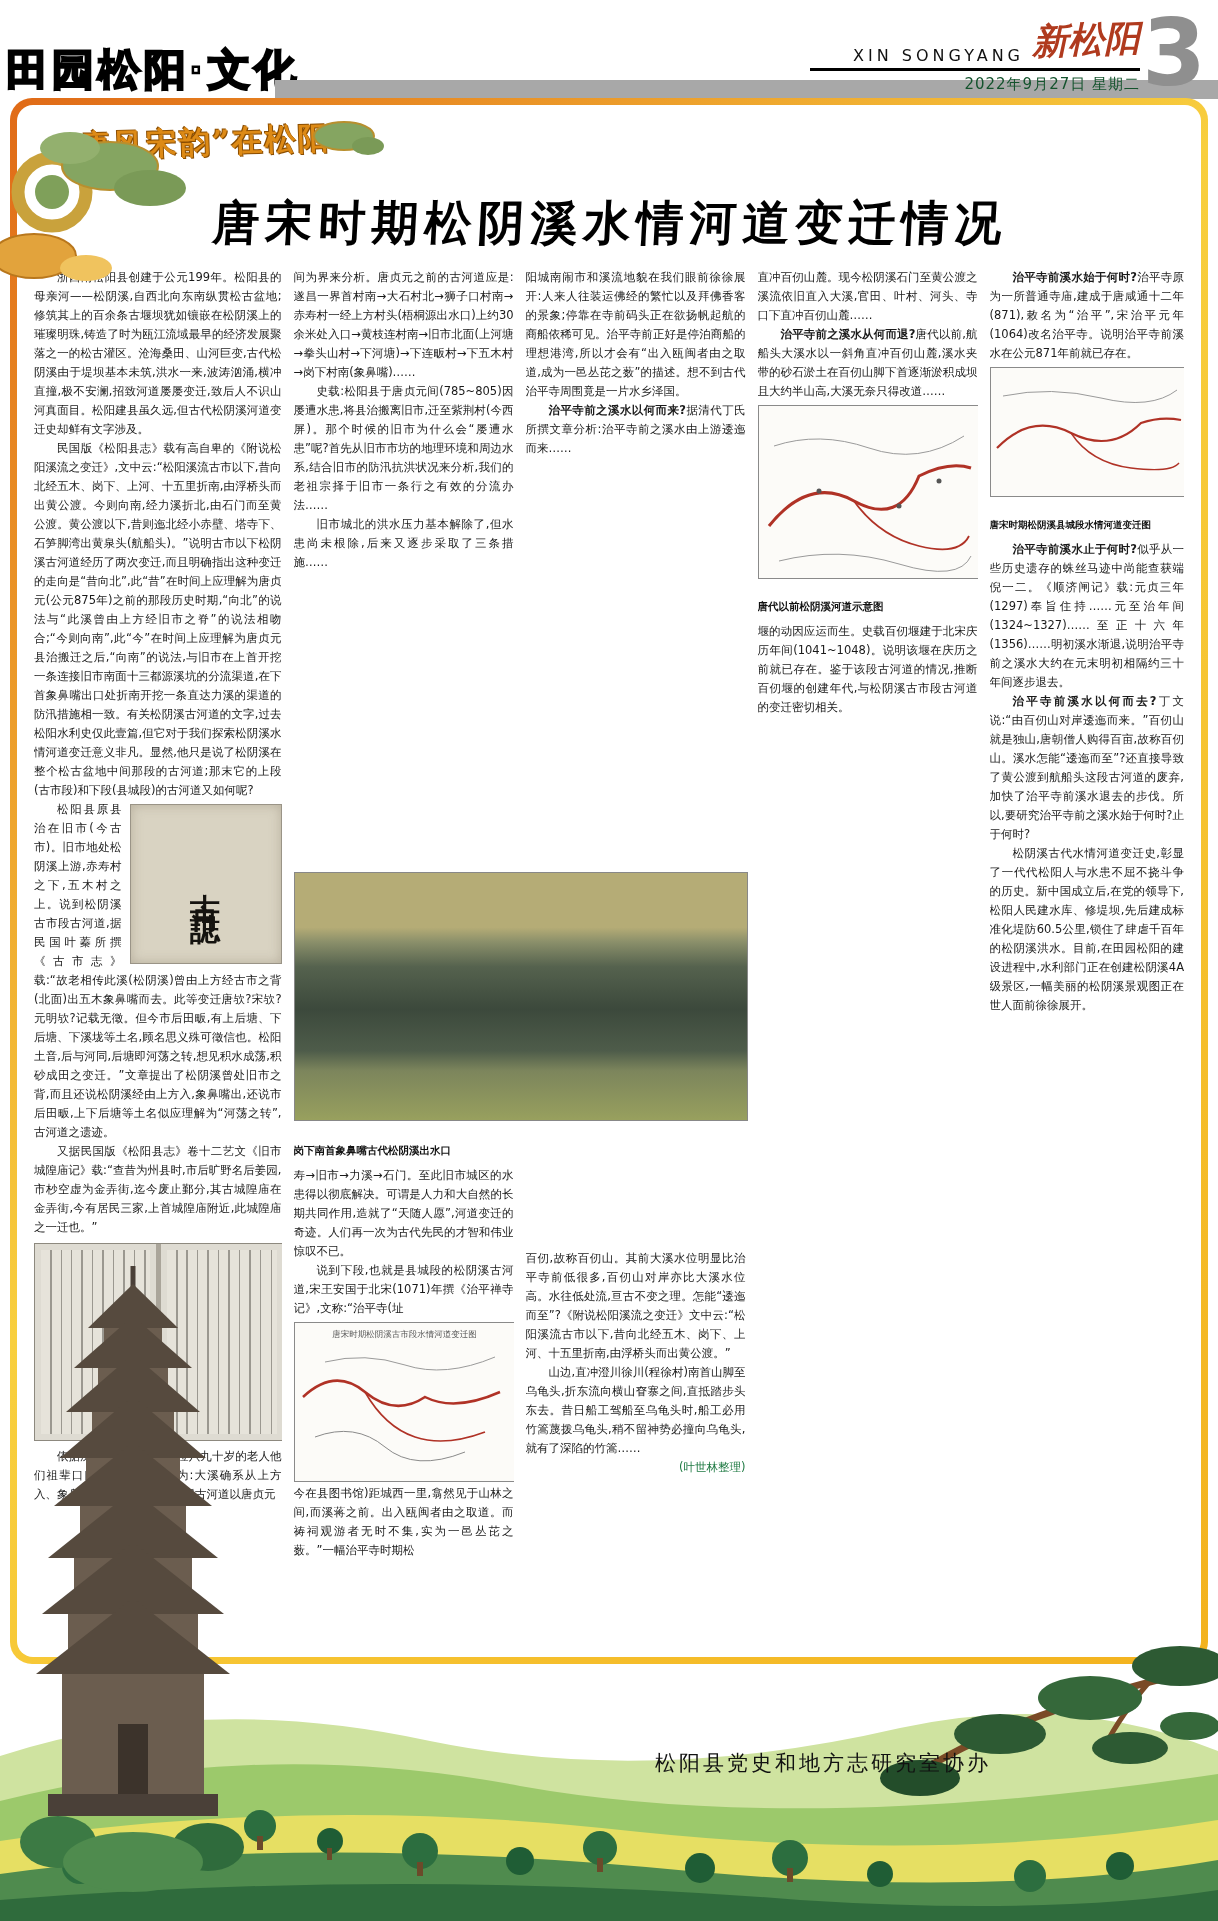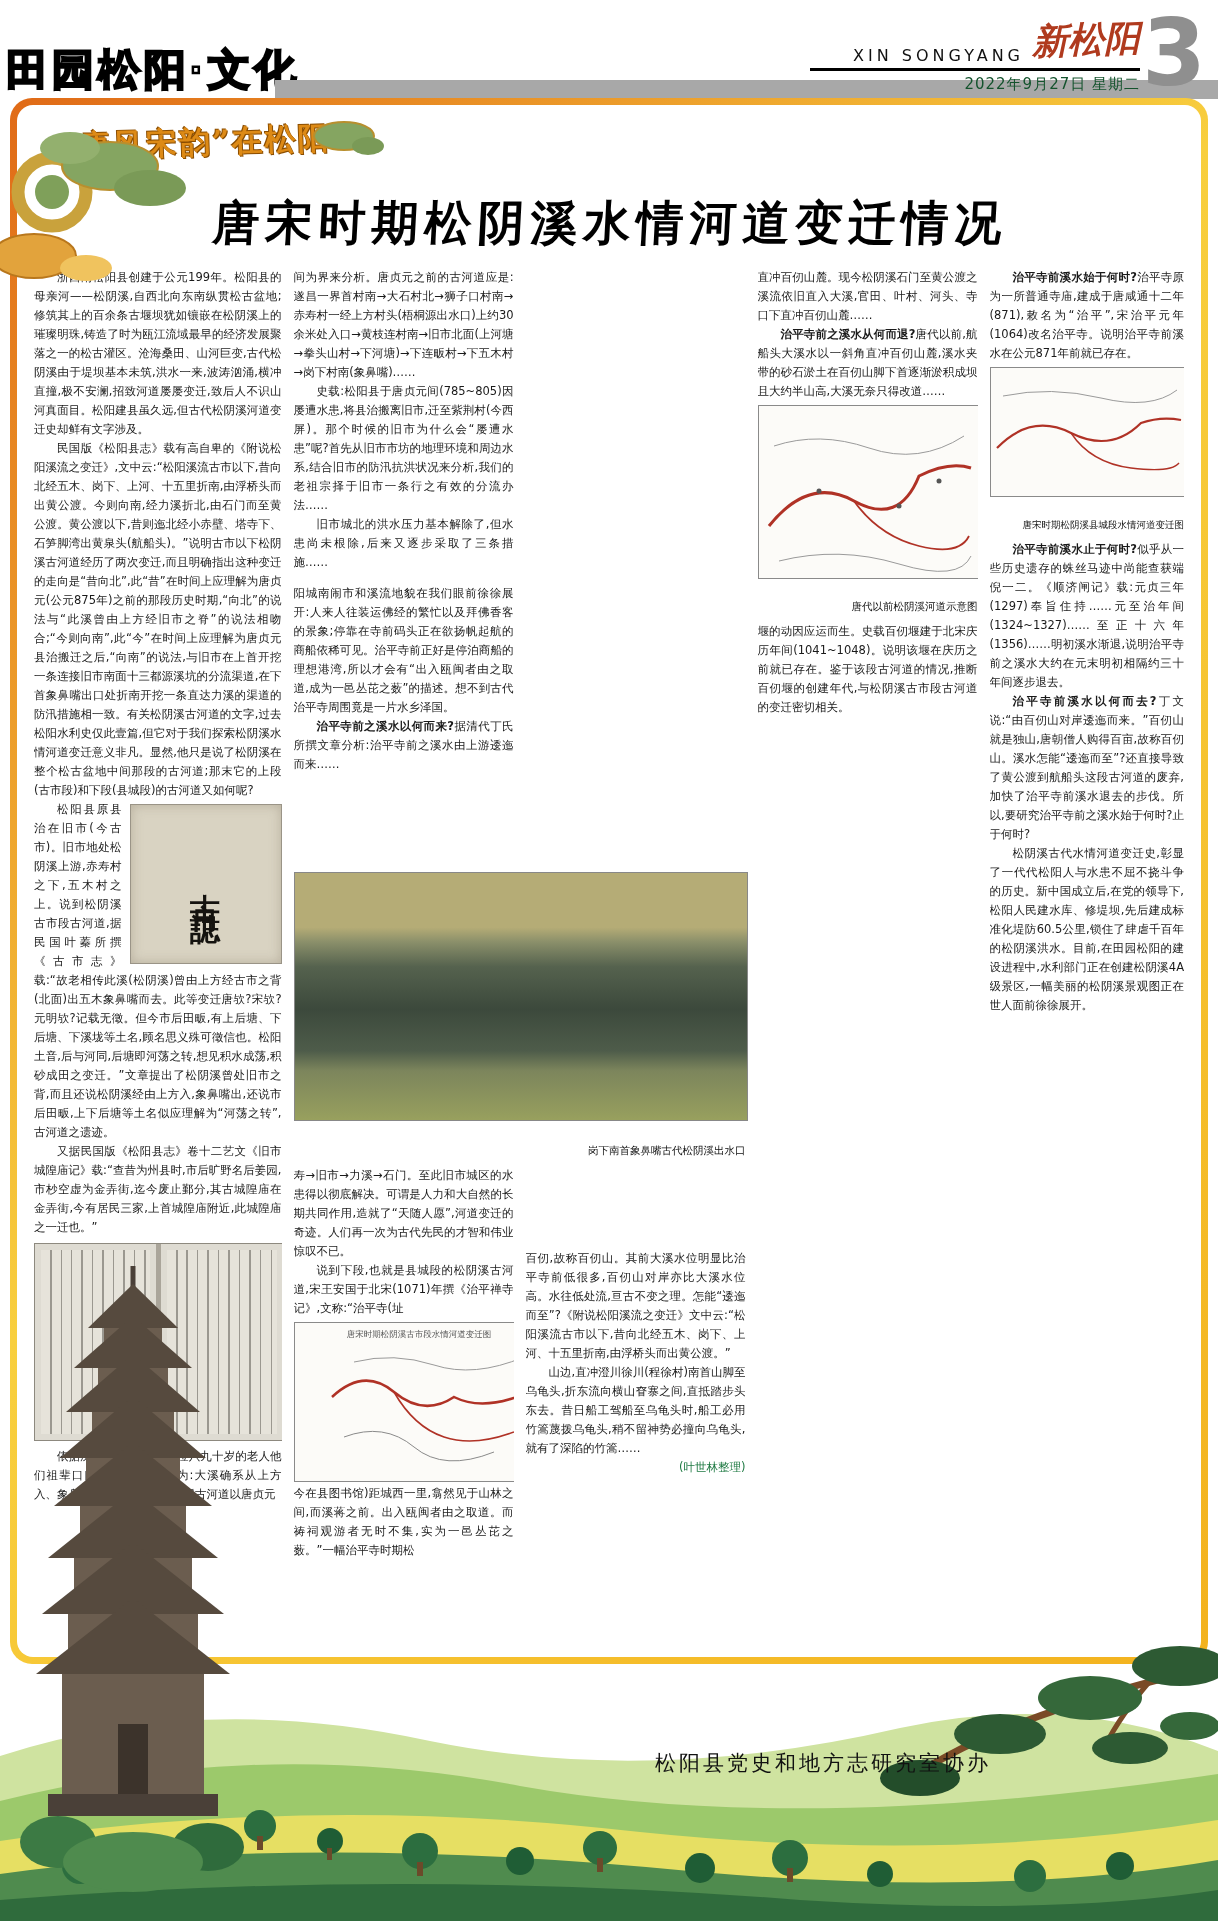--- a/index.html
+++ b/index.html
@@ -45,21 +45,21 @@
       margin:4px 0 4px 8px;display:flex;align-items:center;justify-content:center;
       box-shadow:inset 0 0 12px rgba(120,110,90,.35);}
   .book-cover span{writing-mode:vertical-rl;font-size:30px;font-weight:bold;letter-spacing:10px;
       font-family:"DejaVu Serif",serif;color:#15130f;}
   .open-book{width:100%;height:196px;margin:6px 0;border:1px solid #8d897f;background:#dedbd2;display:flex;}
   .open-book .page{flex:1;margin:6px;background:repeating-linear-gradient(90deg,#e6e3da 0 9px,#9b9890 9px 10.5px);}
   .open-book .spine{width:5px;background:#aaa59a;}
   .river-photo{width:100%;height:252px;margin:4px 0 2px 0;border:1px solid #888;
       background:linear-gradient(180deg,#b5ac76 0%,#b5ac76 22%,#8a8f6a 28%,#55624e 38%,
       #3c493c 55%,#4e5c4a 72%,#7c855c 80%,#98a05e 100%);}
-  .caption{font-size:10.5px;font-weight:normal;text-align:right;color:#111;margin:18px 0 6px 0;}
+  .caption{font-size:10.5px;font-weight:bold;text-align:left;color:#111;margin:18px 0 6px 0;}
   .mapbox{width:100%;border:1px solid #8a8a8a;background:#fcfbf8;position:relative;margin:4px 0 2px 0;}
   .mapbox .mtitle{position:absolute;top:2px;left:0;right:0;text-align:center;font-size:8.5px;color:#555;}
   
   #bottom-band{left:0;top:1636px;width:1218px;height:285px;}
   #footer-org{left:655px;top:1749px;font-size:21px;font-weight:normal;letter-spacing:3px;color:#111;z-index:6;}
   .byline{color:#1f7a43;text-align:right;}
   #pagoda{left:18px;top:1262px;z-index:5;}
   #clouds{left:0px;top:96px;z-index:4;}
   #cloud-right{left:306px;top:112px;z-index:4;}
 </style>
@@ -108,40 +108,40 @@
     <p class="bp ind">又据民国版《松阳县志》卷十二艺文《旧市城隍庙记》载:“查昔为州县时,市后旷野名后姜园,市杪空虚为金弄街,迄今废止鄞分,其古城隍庙在金弄街,今有居民三家,上首城隍庙附近,此城隍庙之一迁也。”</p>
     <div class="open-book">
       <div class="page"></div>
       <div class="spine"></div>
       <div class="page"></div>
     </div>
     <p class="bp ind">依据历史资料,并根据多位八九十岁的老人他们祖辈口口相传的信息,认为:大溪确系从上方入、象鼻嘴出。旧市段的松阴溪古河道以唐贞元</p>
   </div>
 
   <div id="midgroup">
-    <div class="row" style="height:612px;flex-direction:column;">
+    <div class="row" style="height:612px;">
       <div class="sub">
         <p class="bp">间为界来分析。唐贞元之前的古河道应是:遂昌一界首村南→大石村北→狮子口村南→赤寿村一经上方村头(梧桐源出水口)上约30余米处入口→黄枝连村南→旧市北面(上河塘→拳头山村→下河塘)→下连畈村→下五木村→岗下村南(象鼻嘴)……</p>
         <p class="bp ind">史载:松阳县于唐贞元间(785~805)因屡遭水患,将县治搬离旧市,迁至紫荆村(今西屏)。那个时候的旧市为什么会“屡遭水患”呢?首先从旧市市坊的地理环境和周边水系,结合旧市的防汛抗洪状况来分析,我们的老祖宗择于旧市一条行之有效的分流办法……</p>
         <p class="bp ind">旧市城北的洪水压力基本解除了,但水患尚未根除,后来又逐步采取了三条措施……</p>
       </div>
       <div class="sub">
         <p class="bp">阳城南闹市和溪流地貌在我们眼前徐徐展开:人来人往装运佛经的繁忙以及拜佛香客的景象;停靠在寺前码头正在欲扬帆起航的商船依稀可见。治平寺前正好是停泊商船的理想港湾,所以才会有“出入瓯闽者由之取道,成为一邑丛芘之薮”的描述。想不到古代治平寺周围竟是一片水乡泽国。</p>
         <p class="bp ind"><b class="qh">治平寺前之溪水以何而来?</b><span>据清代丁氏所撰文章分析:治平寺前之溪水由上游逶迤而来……</span></p>
       </div>
     </div>
 
     <div class="river-photo"></div>
     <div class="caption">岗下南首象鼻嘴古代松阴溪出水口</div>
 
     <div class="row" style="flex:1;align-items:center;">
       <div class="sub">
         <p class="bp">寿→旧市→力溪→石门。至此旧市城区的水患得以彻底解决。可谓是人力和大自然的长期共同作用,造就了“天随人愿”,河道变迁的奇迹。人们再一次为古代先民的才智和伟业惊叹不已。</p>
         <p class="bp ind">说到下段,也就是县城段的松阴溪古河道,宋王安国于北宋(1071)年撰《治平禅寺记》,文称:“治平寺(址</p>
-        <div class="mapbox" style="height:158px;padding-left:29px;">
+        <div class="mapbox" style="height:158px;">
           <div class="mtitle">唐宋时期松阴溪古市段水情河道变迁图</div>
           <svg width="218" height="140" viewBox="0 0 218 140" style="margin-top:14px;">
             <path d="M8,60 Q40,30 70,55 T130,60 Q160,75 205,55" fill="none" stroke="#b03226" stroke-width="2.5"></path>
             <path d="M70,55 Q90,90 120,100 T190,95" fill="none" stroke="#b03226" stroke-width="1.6"></path>
             <path d="M20,100 Q60,85 90,110 T170,115" fill="none" stroke="#8a8a8a" stroke-width="1"></path>
             <path d="M30,25 Q70,15 110,28 T200,20" fill="none" stroke="#9a9a9a" stroke-width="1"></path>
           </svg>
         </div>
         <p class="bp">今在县图书馆)距城西一里,翕然见于山林之间,而溪蒋之前。出入瓯闽者由之取道。而祷祠观游者无时不集,实为一邑丛芘之薮。”一幅治平寺时期松</p>
       </div>

